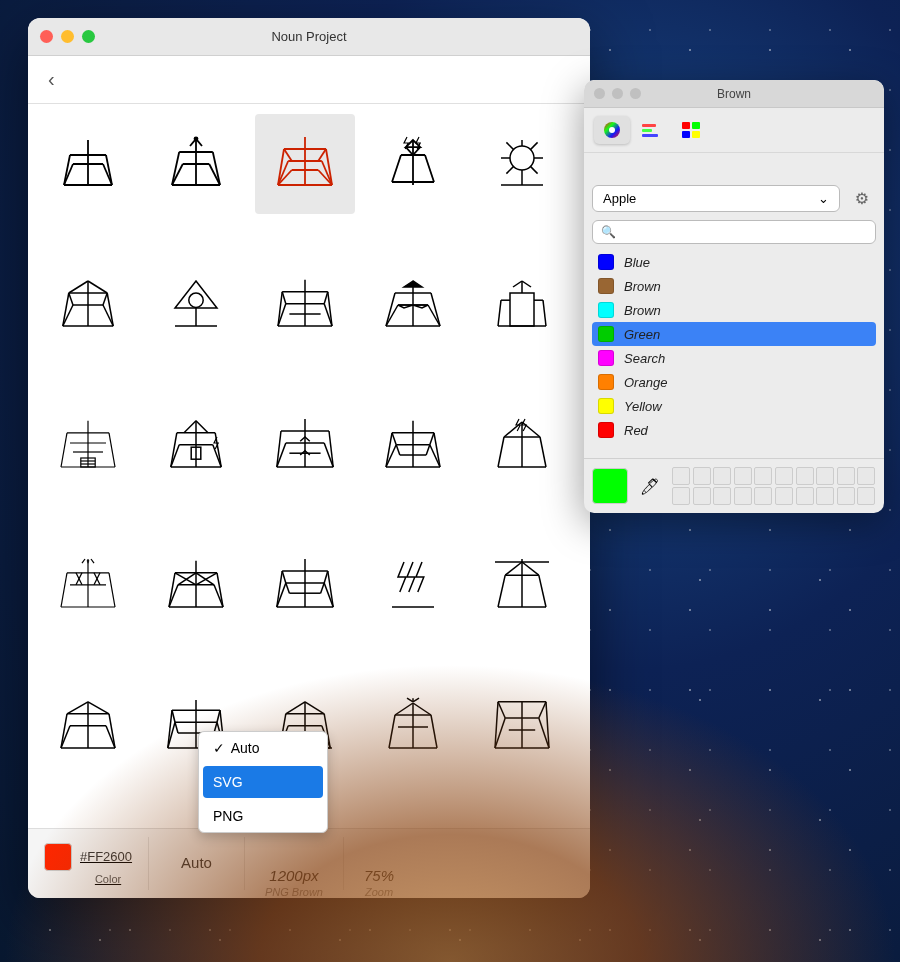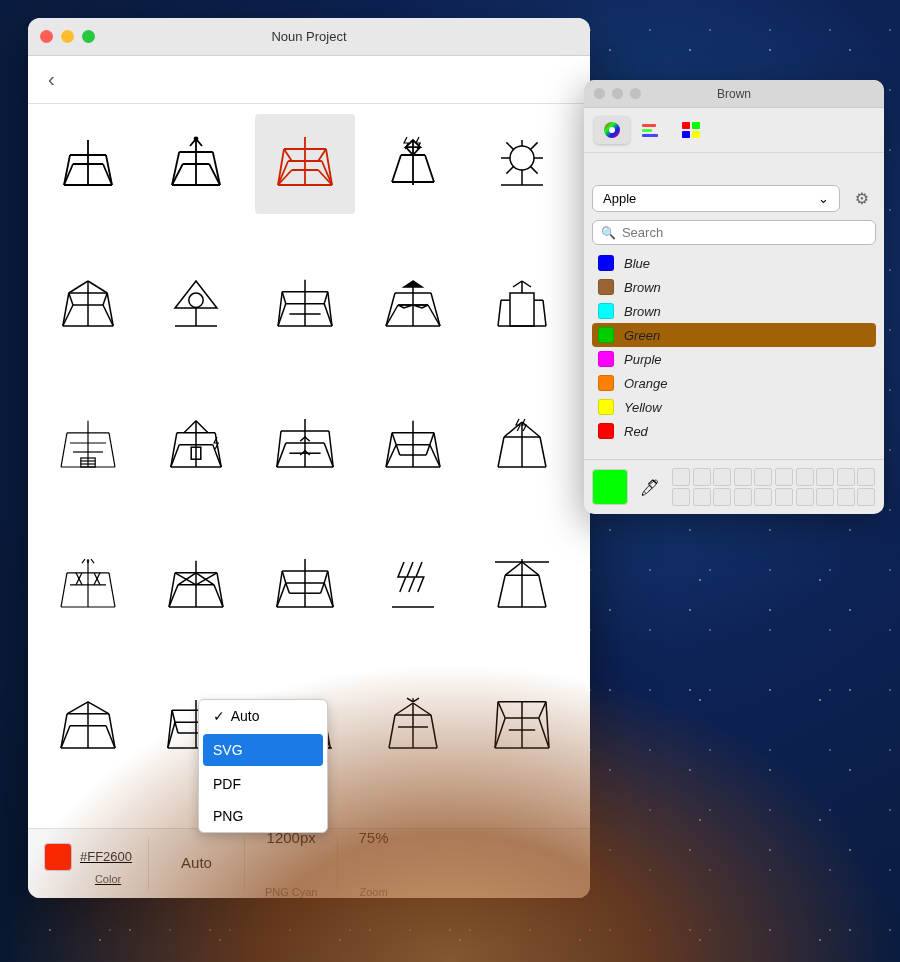--- a/index.html
+++ b/index.html
@@ -201,23 +201,24 @@
       background: #1a7ae6;
       color: white;
       border-radius: 4px;
       margin: 2px 4px;
       padding: 8px 10px;
     }
     .bottom-stat {
       display: flex;
       flex-direction: column;
       align-items: center;
-      justify-content: space-between;
+      justify-content: flex-end;
       padding: 0 20px;
-      gap: 12px;
+      gap: 2px;
+      font-style: italic;
     }
     .stat-value {
       font-size: 15px;
       font-weight: 500;
       color: #333;
     }
     .stat-label {
       font-size: 11px;
       color: #888;
     }
@@ -341,21 +342,21 @@
     }
     .color-list-item {
       display: flex;
       align-items: center;
       gap: 10px;
       padding: 4px 6px;
       cursor: pointer;
       border-radius: 4px;
     }
     .color-list-item.highlighted {
-      background: #a16207;
+      background: #3b82f6;
     }
     .color-dot {
       width: 16px;
       height: 16px;
       border-radius: 3px;
       border: 1px solid rgba(0,0,0,0.15);
       flex-shrink: 0;
     }
     .color-list-name {
       font-size: 13px;
@@ -799,23 +800,20 @@
 
     <div class="format-dropdown">
       <div class="format-item">
         <span>✓</span>
         <span>Auto</span>
       </div>
       <div class="format-item active">
         <span>SVG</span>
       </div>
       <div class="format-item">
-        <span>PDF</span>
-      </div>
-      <div class="format-item">
         <span>PNG</span>
       </div>
     </div>
 
     <div class="color-section">
       <div style="display:flex;align-items:center;gap:8px;">
         <div class="color-swatch"></div>
         <span class="color-hex">#FF2600</span>
       </div>
       <span class="color-label">Color</span>
@@ -827,21 +825,21 @@
       <div style="height:100%;display:flex;align-items:center;justify-content:center;flex-direction:column;gap:2px;padding:0 16px;">
         <span class="stat-value">Auto</span>
         <span style="font-size:11px;color:#888;"></span>
       </div>
     </div>
 
     <div class="divider-v"></div>
 
     <div class="bottom-stat">
       <span class="stat-value">1200px</span>
-      <span class="stat-label">PNG Cyan</span>
+      <span class="stat-label">PNG Brown</span>
     </div>
 
     <div class="divider-v"></div>
 
     <div class="bottom-stat">
       <span class="stat-value">75%</span>
       <span class="stat-label">Zoom</span>
     </div>
   </div>
 </div>
@@ -890,21 +888,20 @@
     <div class="apple-selector-row">
       <div class="apple-selector">
         <span>Apple</span>
         <span>⌄</span>
       </div>
       <div class="gear-icon">⚙</div>
     </div>
 
     <div class="search-bar">
       <span class="search-icon-small">🔍</span>
-      <input class="search-input-field" type="text" placeholder="Search" style="">
     </div>
 
     <div class="color-list">
     <div class="color-list-item">
       <div class="color-dot" style="background:#0000ff;"></div>
       <span class="color-list-name">Blue</span>
     </div>
         <div class="color-list-item">
       <div class="color-dot" style="background:#996633;"></div>
       <span class="color-list-name">Brown</span>
@@ -912,21 +909,21 @@
         <div class="color-list-item">
       <div class="color-dot" style="background:#00ffff;"></div>
       <span class="color-list-name">Brown</span>
     </div>
         <div class="color-list-item highlighted">
       <div class="color-dot" style="background:#00cc00;"></div>
       <span class="color-list-name">Green</span>
     </div>
         <div class="color-list-item">
       <div class="color-dot" style="background:#ff00ff;"></div>
-      <span class="color-list-name">Purple</span>
+      <span class="color-list-name">Search</span>
     </div>
         <div class="color-list-item">
       <div class="color-dot" style="background:#ff8000;"></div>
       <span class="color-list-name">Orange</span>
     </div>
         <div class="color-list-item">
       <div class="color-dot" style="background:#ffff00;"></div>
       <span class="color-list-name">Yellow</span>
     </div>
         <div class="color-list-item">

